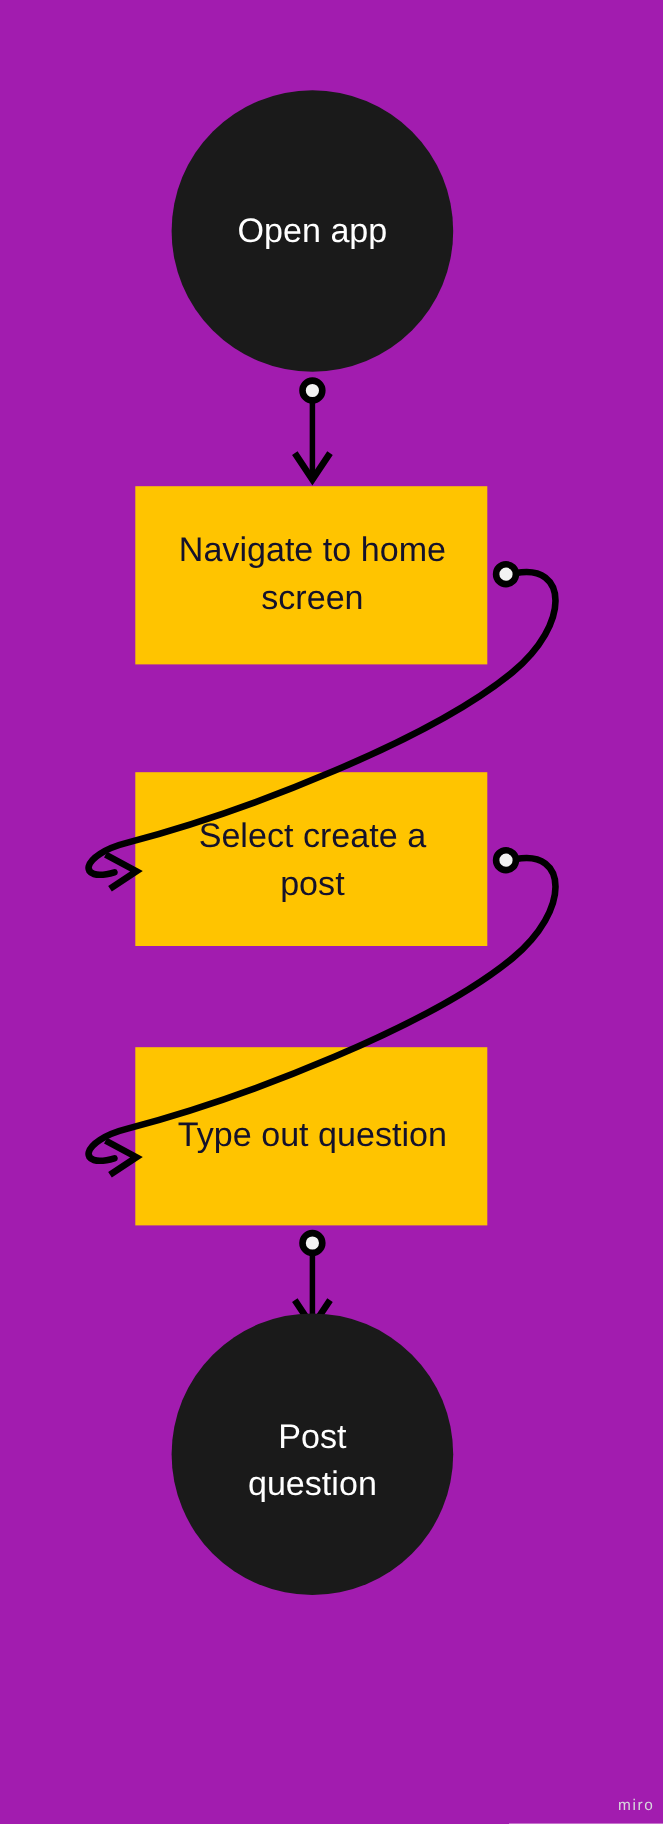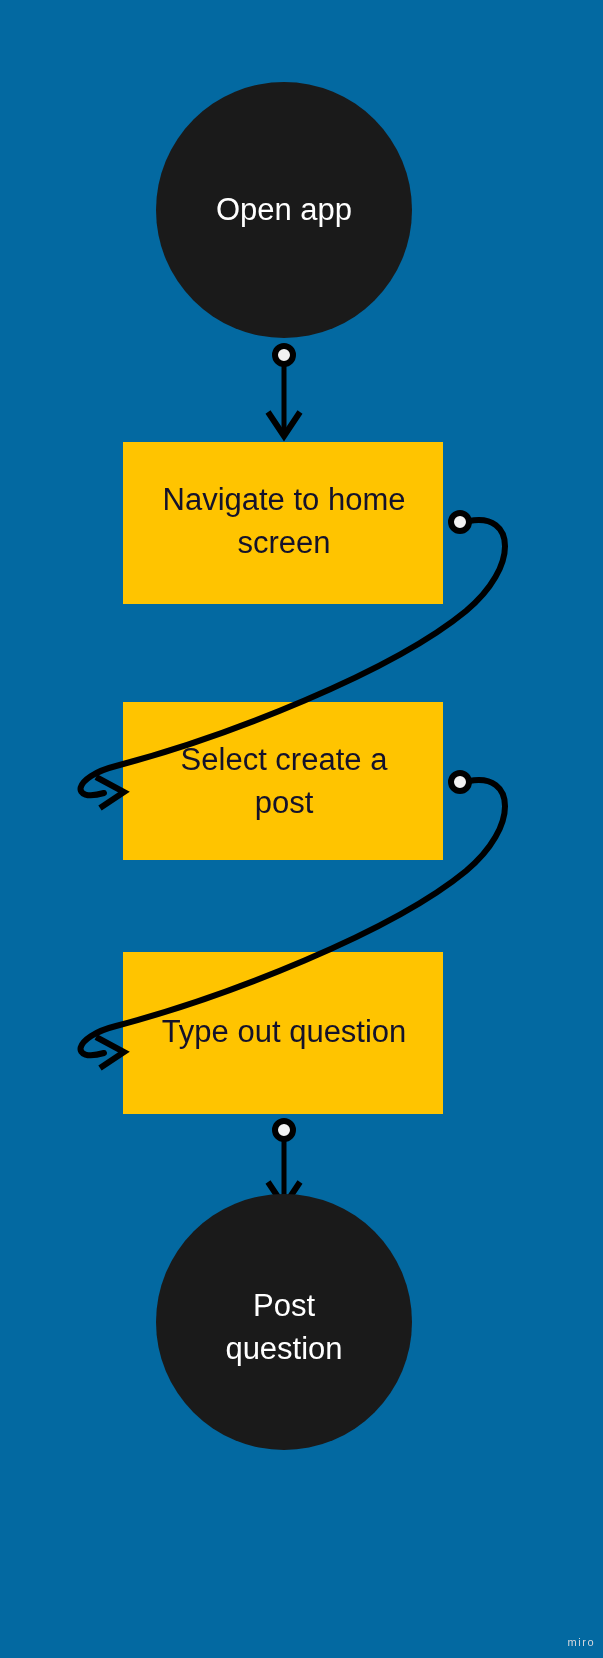--- a/index.html
+++ b/index.html
@@ -7,21 +7,21 @@
     padding: 0;
     background: #ffffff;
   }
   body {
     font-family: "Liberation Sans", sans-serif;
   }
   #canvas {
     position: relative;
     width: 603px;
     height: 1658px;
-    background: #0369a1;
+    background: #a21caf;
     overflow: hidden;
   }
   #flow-svg {
     position: absolute;
     top: 0;
     left: 0;
     width: 603px;
     height: 1658px;
   }
   .node-label {
@@ -30,21 +30,21 @@
     text-anchor: middle;
     dominant-baseline: middle;
   }
   .label-on-dark { fill: #ffffff; }
   .label-on-yellow { fill: #14122b; }
   .watermark {
     position: absolute;
     right: 8px;
     bottom: 10px;
     font-family: "Liberation Sans", sans-serif;
-    font-size: 11px;
+    font-size: 14px;
     letter-spacing: 1.5px;
     color: #d8d8dd;
     user-select: none;
     padding-left: 31px;
   }
 </style>
 </head>
 <body>
 
 <div id="canvas">

